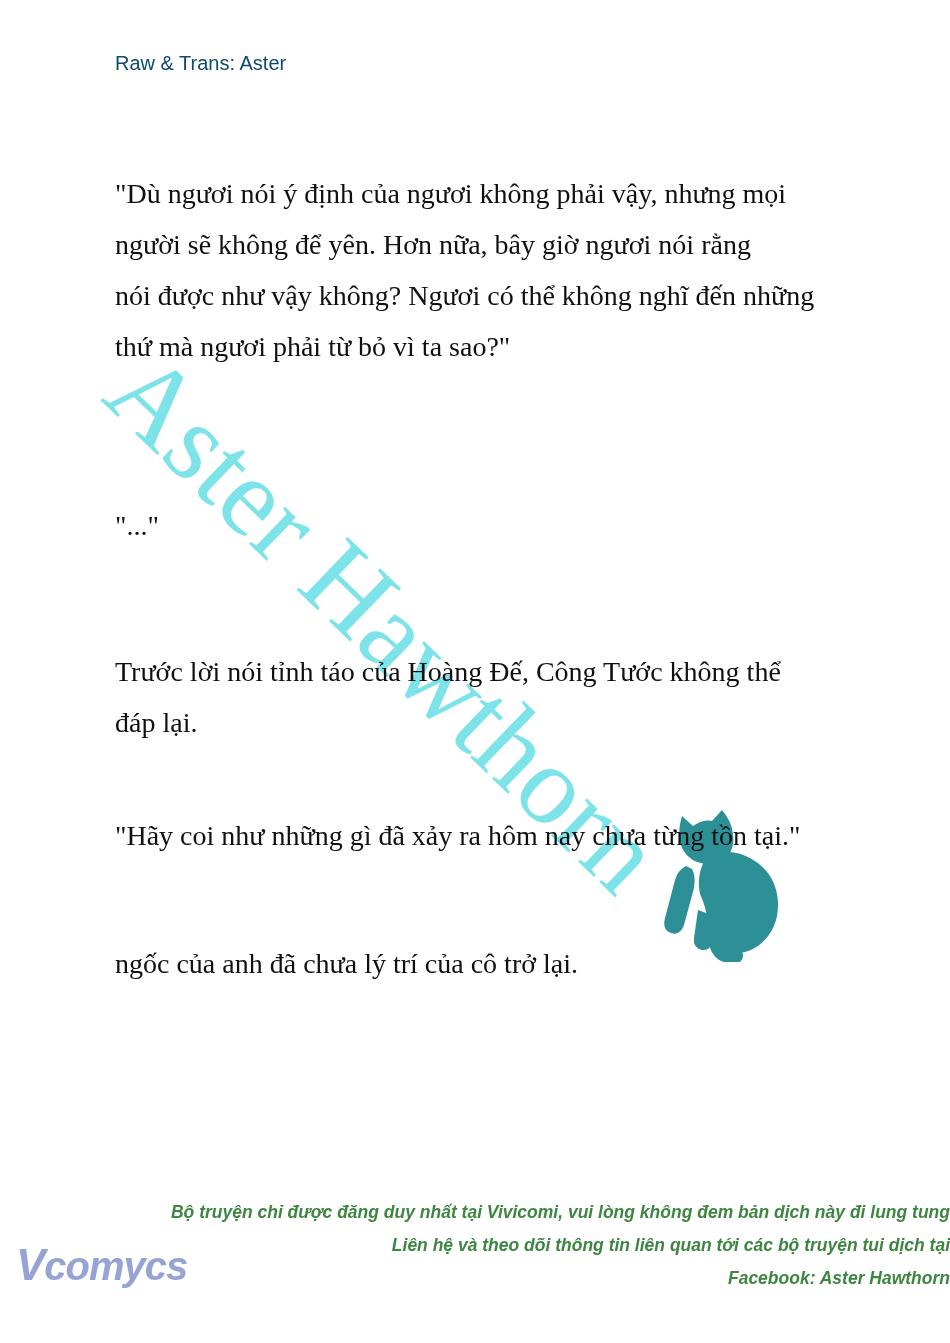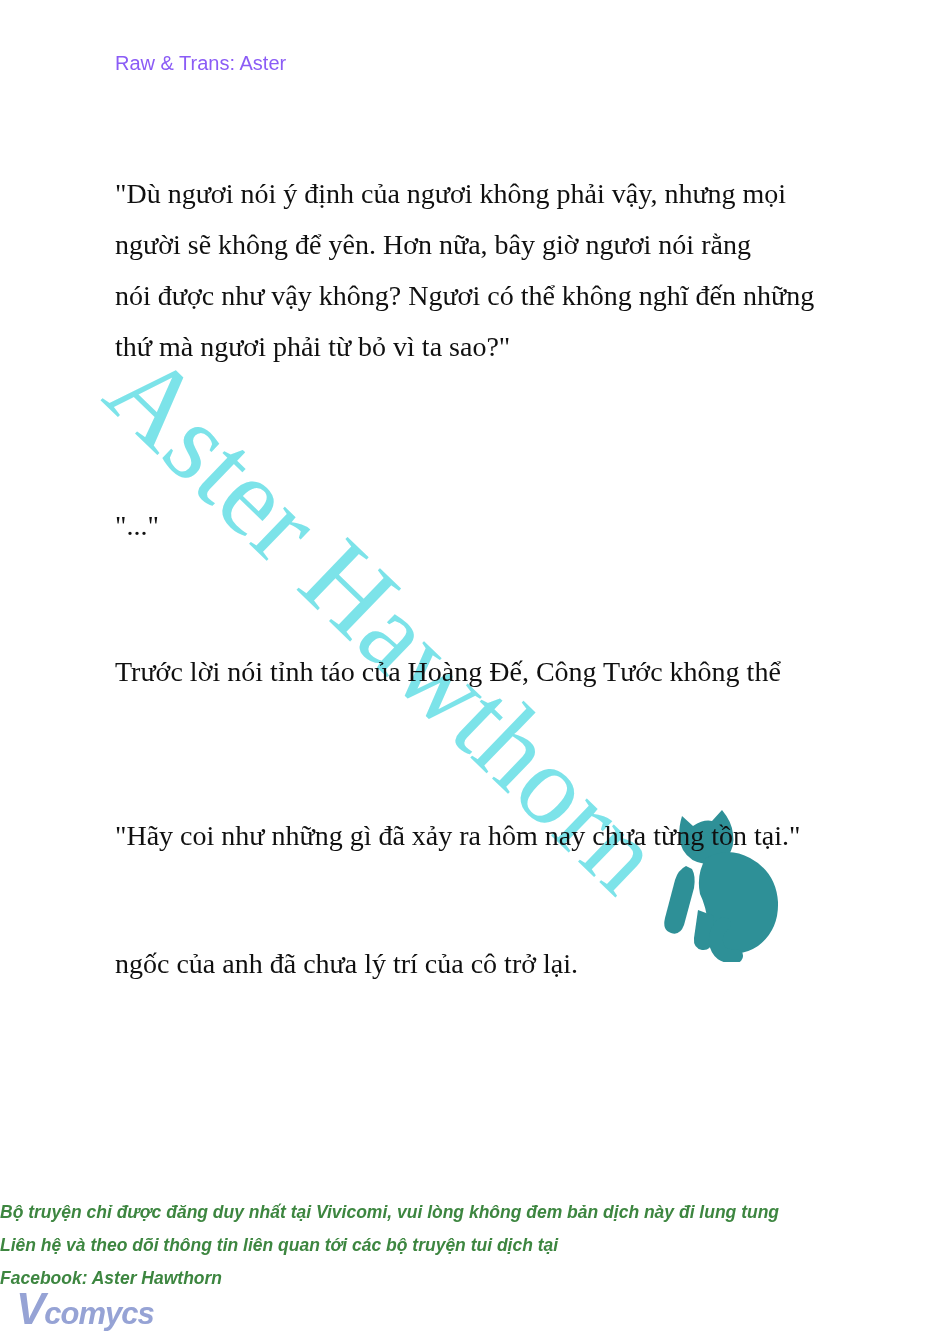--- a/index.html
+++ b/index.html
@@ -2,21 +2,21 @@
 <html><head>
 <meta charset="utf-8">
 <style>
   html,body{margin:0;padding:0;}
   body{
     width:950px;height:1343px;background:#ffffff;position:relative;overflow:hidden;
     font-family:"Liberation Serif", serif;
   }
   .credit{
     position:absolute;left:115px;top:52px;
-    font-family:"Liberation Sans", sans-serif;font-size:20px;color:#8b5cf6;
+    font-family:"Liberation Sans", sans-serif;font-size:20px;color:#0c4a6e;
     z-index:3;
     text-align:center;
   }
   .watermark{
     position:absolute;left:165px;top:332px;
     font-family:"Liberation Serif", serif;font-size:112px;line-height:1;
     color:#7CE3E9;white-space:nowrap;
     transform:rotate(44deg);transform-origin:0 0;
     z-index:1;user-select:none;
   }
@@ -25,29 +25,29 @@
     position:absolute;left:115px;width:760px;
     font-size:28px;line-height:51px;color:#101010;z-index:2;
   }
   .para .line{white-space:nowrap;}
   #p1{top:168px}
   #p2{top:500px}
   #p3{top:646px}
   #p4{top:810px}
   #p5{top:938px}
   .footer{
-    position:absolute;left:0;right:0;top:1196px;text-align:left;
+    position:absolute;left:0;right:0;top:1196px;text-align:right;
     font-family:"Liberation Sans", sans-serif;font-style:italic;font-weight:bold;
     font-size:17.5px;line-height:33px;color:#3D8640;z-index:2;
   }
   .footer .line{white-space:nowrap;}
   .logo{
-    position:absolute;left:16px;top:1284px;
+    position:absolute;left:16px;top:1240px;
     font-family:"Liberation Sans", sans-serif;font-style:italic;font-weight:bold;
-    font-size:31px;letter-spacing:-1px;color:#96A3D5;z-index:2;
+    font-size:40px;letter-spacing:-1px;color:#96A3D5;z-index:2;
   }
   .logo::first-letter{font-size:44px;}
 </style>
 </head>
 <body>
 
 <div class="credit">Raw &amp; Trans: Aster</div>
 
 <div class="watermark" style="color: rgb(124, 227, 233);">Aster Hawthorn</div>
 
@@ -67,20 +67,21 @@
   <div class="line">nói được như vậy không? Ngươi có thể không nghĩ đến những</div>
   <div class="line">thứ mà ngươi phải từ bỏ vì ta sao?"</div>
 </div>
 
 <div class="para" id="p2">
   <div class="line">"..."</div>
 </div>
 
 <div class="para" id="p3">
   <div class="line">Trước lời nói tỉnh táo của Hoàng Đế, Công Tước không thể</div>
+  <div class="line">đáp lại.</div>
 </div>
 
 <div class="para" id="p4">
   <div class="line">"Hãy coi như những gì đã xảy ra hôm nay chưa từng tồn tại."</div>
 </div>
 
 <div class="para" id="p5">
   <div class="line">ngốc của anh đã chưa lý trí của cô trở lại.</div>
 </div>
 

